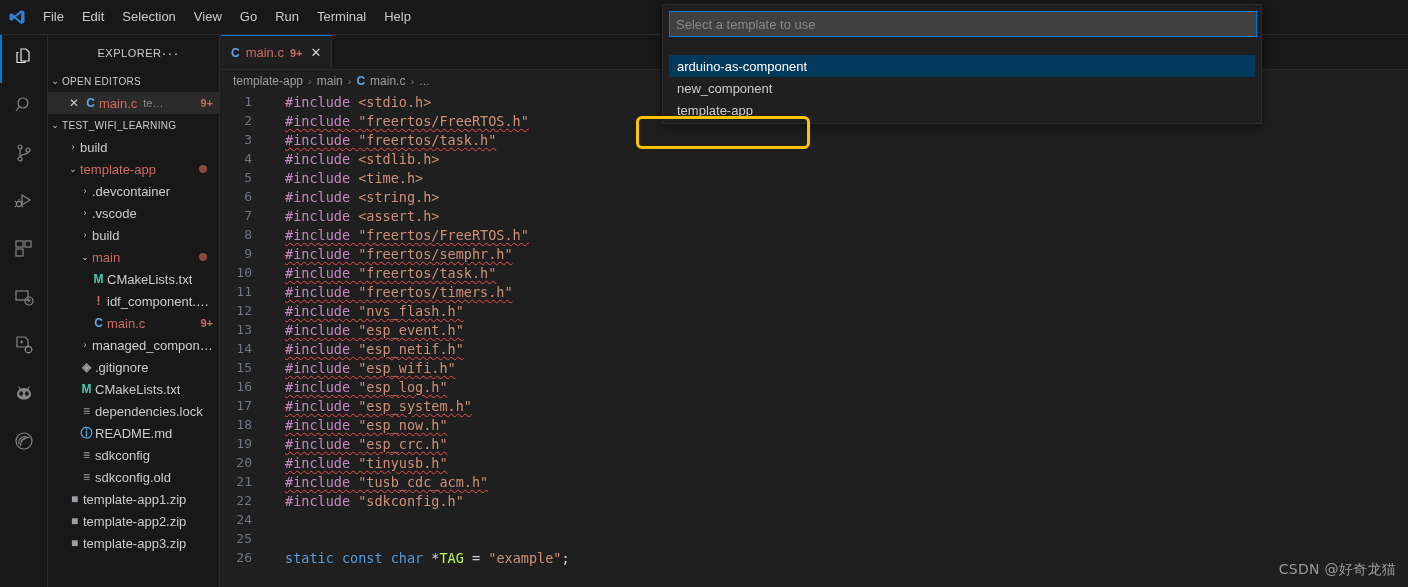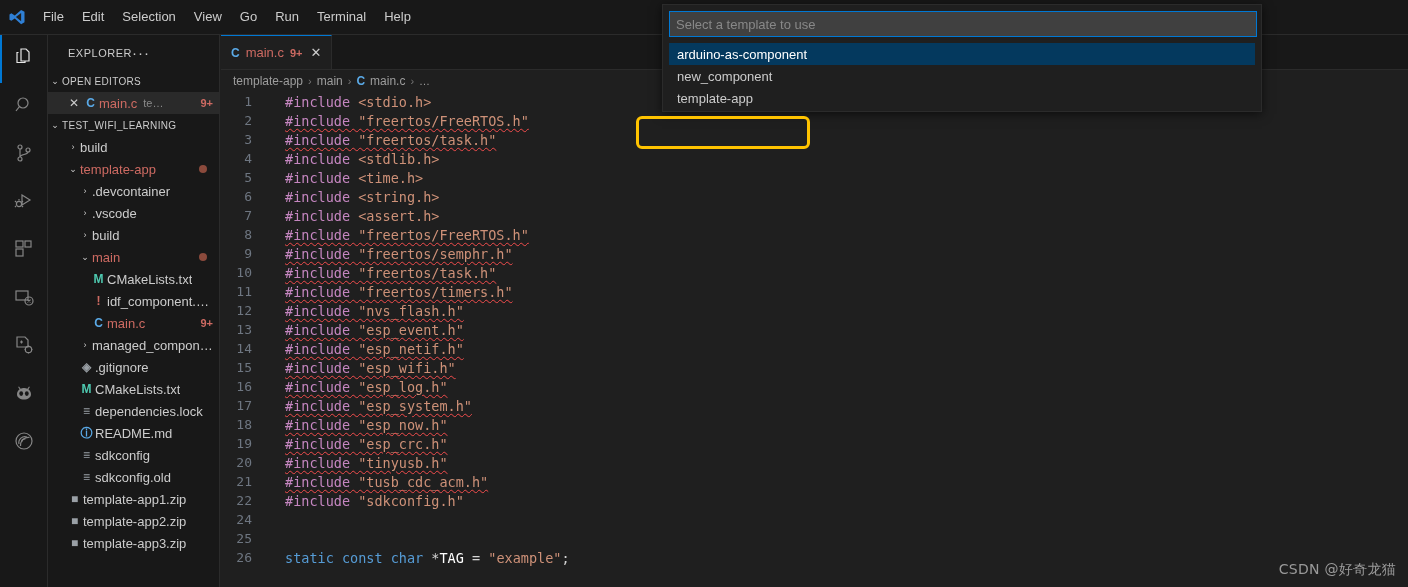--- a/index.html
+++ b/index.html
@@ -41,21 +41,21 @@
     background: #0078d4;
   }
 
   
   .sidebar {
     position: absolute; top: 35px; left: 48px; width: 172px; height: 552px;
     background: #181818; border-right: 1px solid #2b2b2b;
     overflow: hidden;
   }
   .sidebar-title {
-    height: 35px; display: flex; align-items: center; justify-content: flex-start;
+    height: 35px; display: flex; align-items: center; justify-content: center;
     padding: 0 10px 0 20px; font-size: 11px; letter-spacing: .5px;
     color: #cccccc; font-weight: 400;
   }
   .sb-dots { color: #cccccc; font-size: 15px; letter-spacing:1px; line-height: 10px; }
 
   .tree-row {
     height: 22px; display: flex; align-items: center;
     font-size: 13px; color: #cccccc; white-space: nowrap; padding-right: 6px;
     position: relative;
   }
@@ -126,21 +126,21 @@
   .cline.current .lnum { color: #cccccc; font-weight: 700; }
   .ctext { padding-left: 24px; position: relative; }
   .cline.current .ctext-wrap {
     position: absolute; left: 49px; right: 8px; top: 0; bottom: 0;
     border: 1px solid #3a3a3a; pointer-events: none;
   }
   .kw-pre { color: #c586c0; }       
   .str-ang { color: #ce9178; }      
   .str-q { color: #ce9178; }        
   .kw-sta { color: #569cd6; }       
-  .ident { color: #ffffff; }
+  .ident { color: #bef264; }
   .punc  { color: #d4d4d4; }
   .squig {
     text-decoration: underline;
     text-decoration-style: wavy;
     text-decoration-color: #f14c4c;
     text-underline-offset: 2px;
     text-decoration-thickness: 1px;
   }
 
   
@@ -150,21 +150,21 @@
     box-shadow: 0 2px 10px rgba(0,0,0,.6); z-index: 40;
     padding: 6px 6px 2px 6px;
   }
   .qp-input {
     width: 588px; height: 26px; background: #404040;
     border: 1px solid #0078d4; color: #cccccc;
     font-size: 13px; padding: 0 6px; outline: none;
     font-family: "Liberation Sans", sans-serif;
   }
   .qp-input::placeholder { color: #888888; }
-  .qp-list { margin-top: 6px; }
+  .qp-list { margin-top: 18px; }
   .qp-item {
     height: 22px; display: flex; align-items: center;
     padding-left: 8px; font-size: 13px; color: #cccccc;
   }
   .qp-item.focused { background: #04395e; color: #ffffff; }
 
   .annot-box {
     position: absolute; left: 636px; top: 116px; width: 174px; height: 33px;
     border: 3px solid #ffc300; border-radius: 6px; z-index: 60; pointer-events: none;
   }

